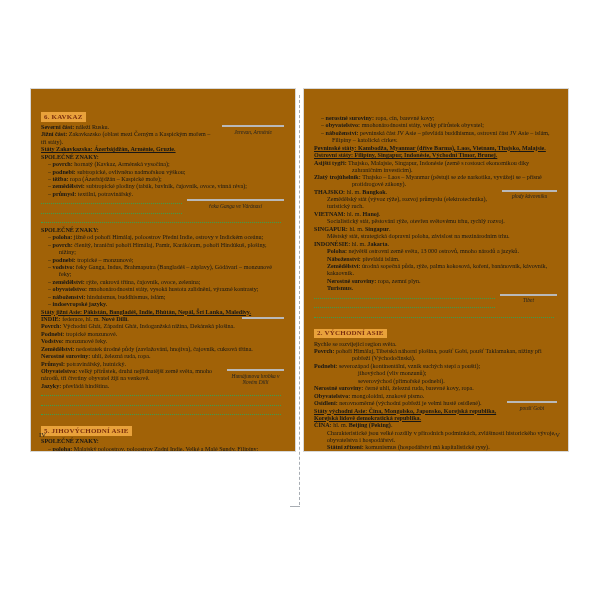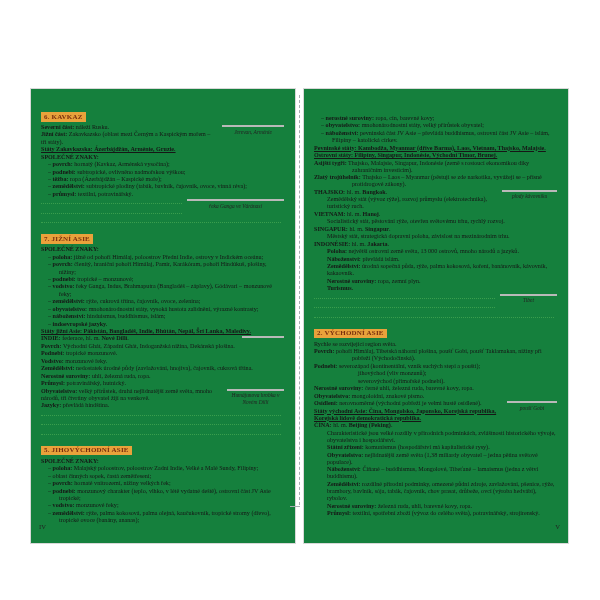--- a/index.html
+++ b/index.html
@@ -4,22 +4,22 @@
 <style>
   html,body{margin:0;padding:0;}
   body{
     width:600px;height:600px;position:relative;
     background:#ffffff;
     font-family:"Liberation Serif","DejaVu Serif",serif;
     color:#161616;
   }
   #spread{position:absolute;inset:0;}
   .sheet{
-    position:absolute;top:88px;width:266px;height:456px;
-    background:#15803d;border:1px solid #d8d8d8;box-sizing:border-box;
+    position:absolute;top:88px;width:266px;height:364px;
+    background:#a16207;border:1px solid #d8d8d8;box-sizing:border-box;
   }
   #sheet-left{left:30px;}
   #sheet-right{left:303px;}
   .content{height:100%;box-sizing:border-box;overflow:hidden;padding:13px 11px 0 10px;}
   #content-right{padding-top:26px;}
   
   p.ln{margin:0 0 0.4px 0;font-size:6.1px;line-height:7.1px;}
   .b{font-weight:bold;}
   .u{text-decoration:underline;}
   .blt{padding-left:18px;text-indent:-11px;}
@@ -102,21 +102,20 @@
         <p class="ln blt"><span>– </span><span class="b">těžba:</span><span> ropa (Ázerbájdžán – Kaspické moře);</span></p>
         <p class="ln blt"><span>– </span><span class="b">zemědělství:</span><span> subtropické plodiny (tabák, bavlník, čajovník, ovoce, vinná réva);</span></p>
         <p class="ln blt"><span>– </span><span class="b">průmysl:</span><span> textilní, potravinářský.</span></p>
         <figure class="ph ph-ganga">
           <div class="art"></div>
           <figcaption>řeka Ganga ve Váránasí</figcaption>
         </figure>
         <div class="dotline"></div>
         <div class="dotline"></div>
         <div class="dotline"></div>
-        <div class="hwrap"><span class="sec-h">7. JIŽNÍ ASIE</span></div>
         <p class="ln "><span class="b">SPOLEČNÉ ZNAKY:</span></p>
         <p class="ln blt"><span>– </span><span class="b">poloha:</span><span> jižně od pohoří Himálaj, poloostrov Přední Indie, ostrovy v Indickém oceánu;</span></p>
         <p class="ln blt"><span>– </span><span class="b">povrch:</span><span> členitý, hraniční pohoří Himálaj, Pamír, Karákóram, pohoří Hindúkuš, plošiny, nížiny;</span></p>
         <p class="ln blt"><span>– </span><span class="b">podnebí:</span><span> tropické – monzunové;</span></p>
         <p class="ln blt"><span>– </span><span class="b">vodstvo:</span><span> řeky Ganga, Indus, Brahmaputra (Bangladéš – záplavy), Gódávarí – monzunové řeky;</span></p>
         <p class="ln blt"><span>– </span><span class="b">zemědělství:</span><span> rýže, cukrová třtina, čajovník, ovoce, zelenina;</span></p>
         <p class="ln blt"><span>– </span><span class="b">obyvatelstvo:</span><span> mnohonárodnostní státy, vysoká hustota zalidnění, výrazné kontrasty;</span></p>
         <p class="ln blt"><span>– </span><span class="b">náboženství:</span><span> hinduismus, buddhismus, islám;</span></p>
         <p class="ln blt"><span>– </span><span class="b">indoevropské jazyky.</span></p>
         <p class="ln "><span class="b u">Státy jižní Asie: Pákistán, Bangladéš, Indie, Bhútán, Nepál, Šrí Lanka, Maledivy.</span></p>

